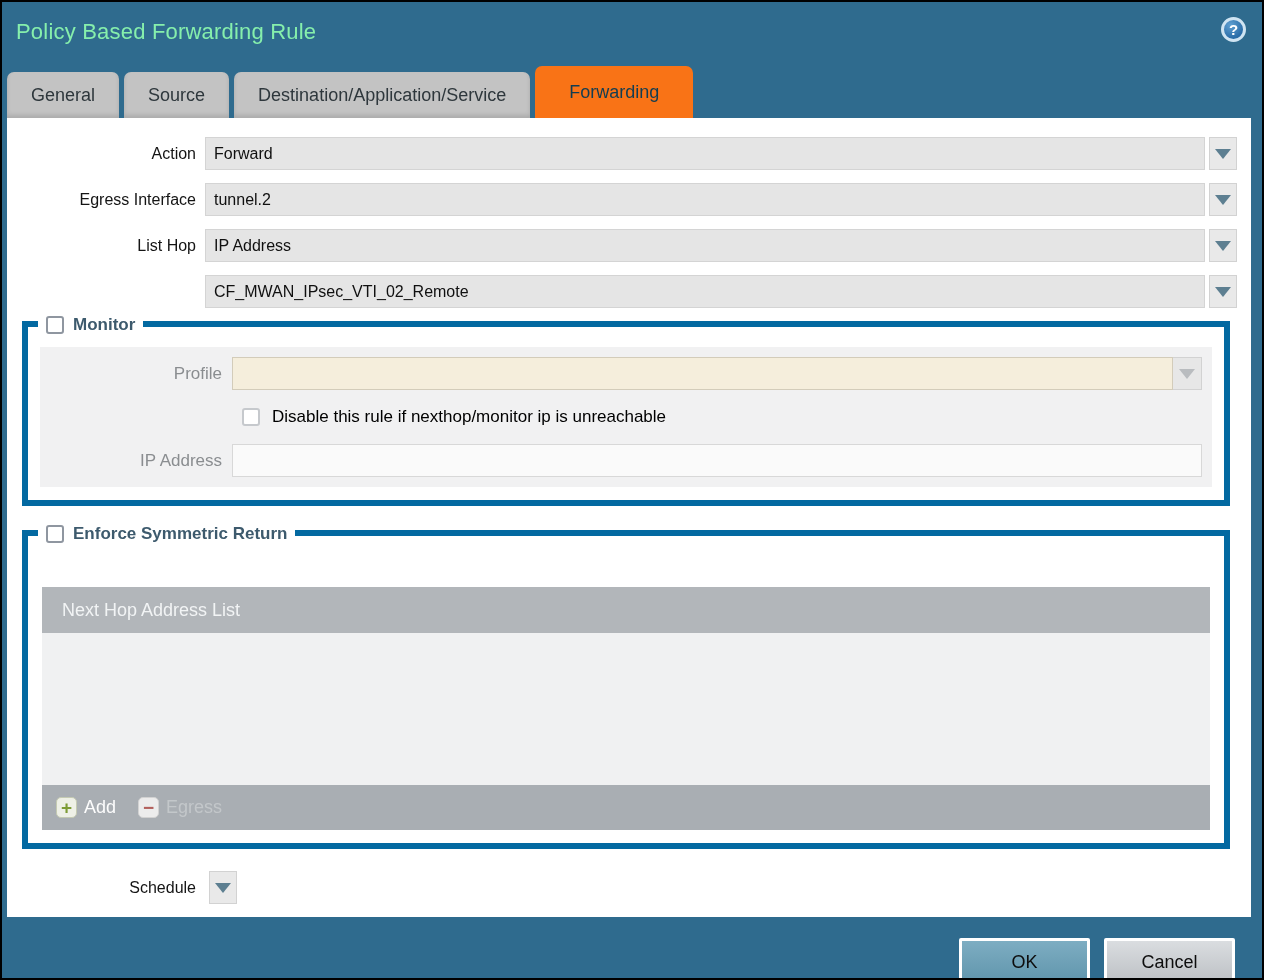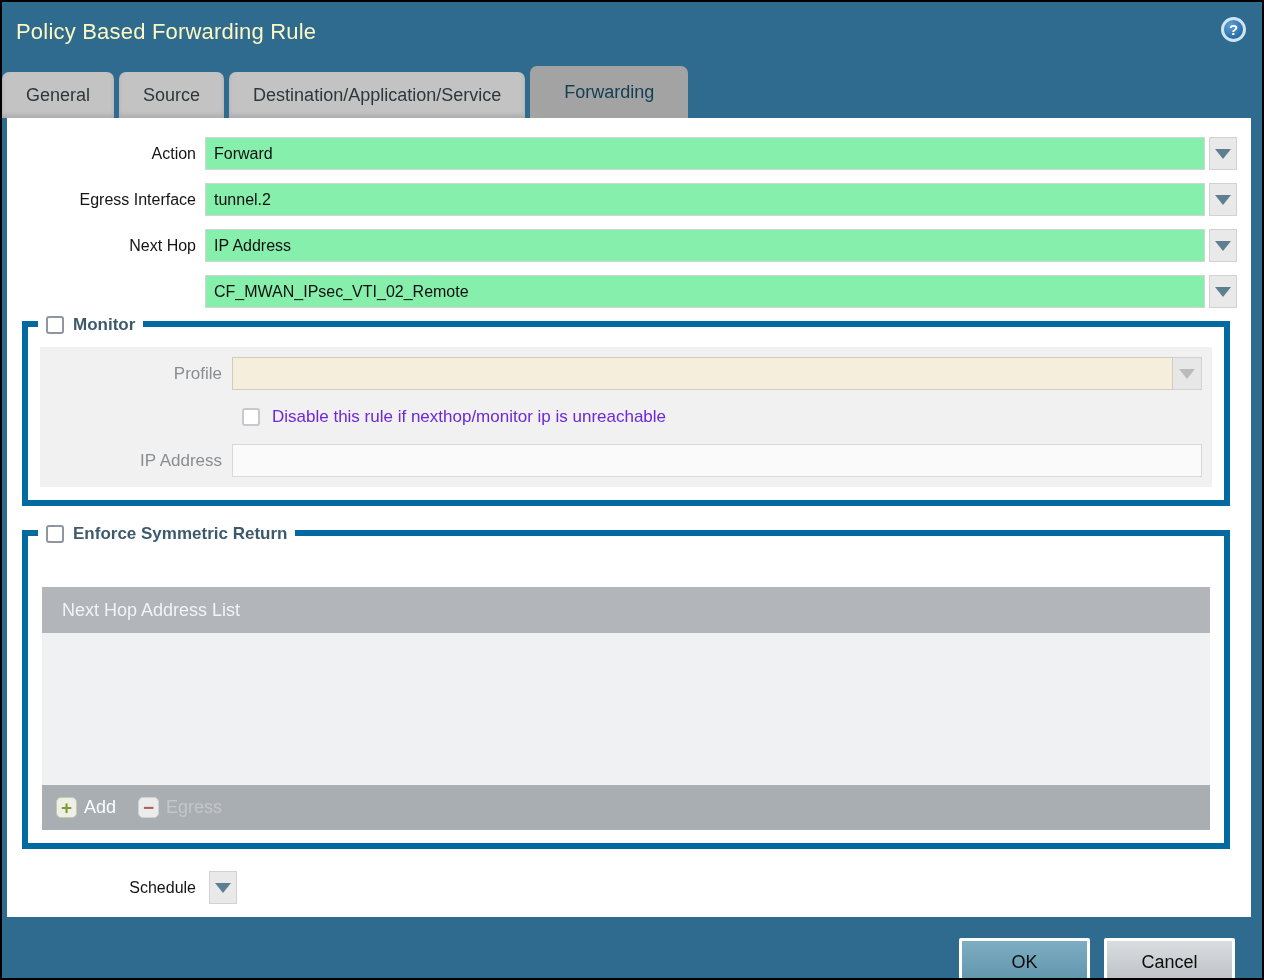--- a/index.html
+++ b/index.html
@@ -15,52 +15,53 @@
   }
 
   
   .titlebar {
     height: 60px; flex: 0 0 auto;
     display: flex; align-items: center;
     padding: 0 16px 0 14px;
     position: relative;
   }
   .title {
-    color: #fef9c3; font-size: 22px; font-weight: 400; letter-spacing: 0.2px;
+    color: #86efac; font-size: 22px; font-weight: 400; letter-spacing: 0.2px;
   }
   .help-icon {
     position: absolute; right: 16px; top: 15px;
     width: 25px; height: 25px; border-radius: 50%;
     background: radial-gradient(circle at 35% 28%, #5fa0d2, #2a6da8 70%);
     border: 3px solid #cfe4f2;
     color: #fff; font-size: 15px; font-weight: bold;
     display: flex; align-items: center; justify-content: center;
     cursor: pointer;
   }
 
   
   .tabstrip {
     height: 56px; flex: 0 0 auto;
     display: flex; align-items: flex-end;
+    padding-left: 5px;
   }
   .tab {
     height: 46px;
     background: #c3c3c3;
     color: #2e373c;
     font-size: 18px;
     display: flex; align-items: center; justify-content: center;
     padding: 0 24px;
     border-radius: 7px 7px 0 0;
     margin-right: 5px;
     box-shadow: inset 0 -3px 4px rgba(0,0,0,0.12);
     cursor: pointer; white-space: nowrap;
   }
   .tab.active {
     height: 52px;
-    background: #a3a3a3;
+    background: #f97316;
     color: #123d52;
     box-shadow: none;
     padding: 0 34px;
   }
 
   
   .content-wrap { flex: 1 1 auto; padding: 0 11px 0 5px; }
   .content {
     background: #fff; height: 100%;
     padding: 19px 14px 0 0;
@@ -68,21 +69,21 @@
   }
 
   .row { display: flex; align-items: center; height: 33px; margin-bottom: 13px; }
   .row-label {
     width: 198px; flex: 0 0 auto;
     text-align: right; padding-right: 9px;
     font-size: 16px; color: #141414;
   }
   .field {
     flex: 1 1 auto; height: 33px;
-    border: 1px solid #d4d4d4; background: #86efac;
+    border: 1px solid #d4d4d4; background: #e5e5e5;
     display: flex; align-items: center;
     padding-left: 8px; font-size: 16px; color: #101010;
   }
   .dd-btn {
     flex: 0 0 auto; width: 28px; height: 33px; margin-left: 4px;
     background: #e9e9e9; border: 1px solid #d2d2d2;
     display: flex; align-items: center; justify-content: center;
     cursor: pointer;
   }
   .tri {
@@ -124,21 +125,21 @@
   .combo-input {
     flex: 1 1 auto; height: 33px;
     background: #f5eedc; border: 1px solid #d3ccba;
   }
   .combo-btn {
     flex: 0 0 auto; width: 29px; height: 33px;
     background: #e7e7e7; border: 1px solid #d2d2d2; border-left: none;
     display: flex; align-items: center; justify-content: center;
   }
   .disable-row { display: flex; align-items: center; gap: 12px; margin: 14px 0 14px 192px; height: 26px; }
-  .disable-label { font-size: 17px; color: #6d28d9; }
+  .disable-label { font-size: 17px; color: #000000; }
   .input-disabled {
     flex: 1 1 auto; height: 33px;
     background: #fafafa; border: 1px solid #d8d8d8;
   }
 
   
   .nh-table { margin: 4px 2px 2px 2px; }
   .nh-header {
     height: 46px; background: #b2b6ba;
     display: flex; align-items: center; padding-left: 20px;
@@ -215,21 +216,21 @@
         <div class="row-label">Egress Interface</div>
         <div class="field">
           <span>tunnel.2</span>
         </div>
         <div class="dd-btn">
           <span class="tri"></span>
         </div>
       </div>
 
       <div class="row">
-        <div class="row-label">Next Hop</div>
+        <div class="row-label">List Hop</div>
         <div class="field">
           <span>IP Address</span>
         </div>
         <div class="dd-btn">
           <span class="tri"></span>
         </div>
       </div>
 
       <div class="row">
         <div class="row-label"></div>

